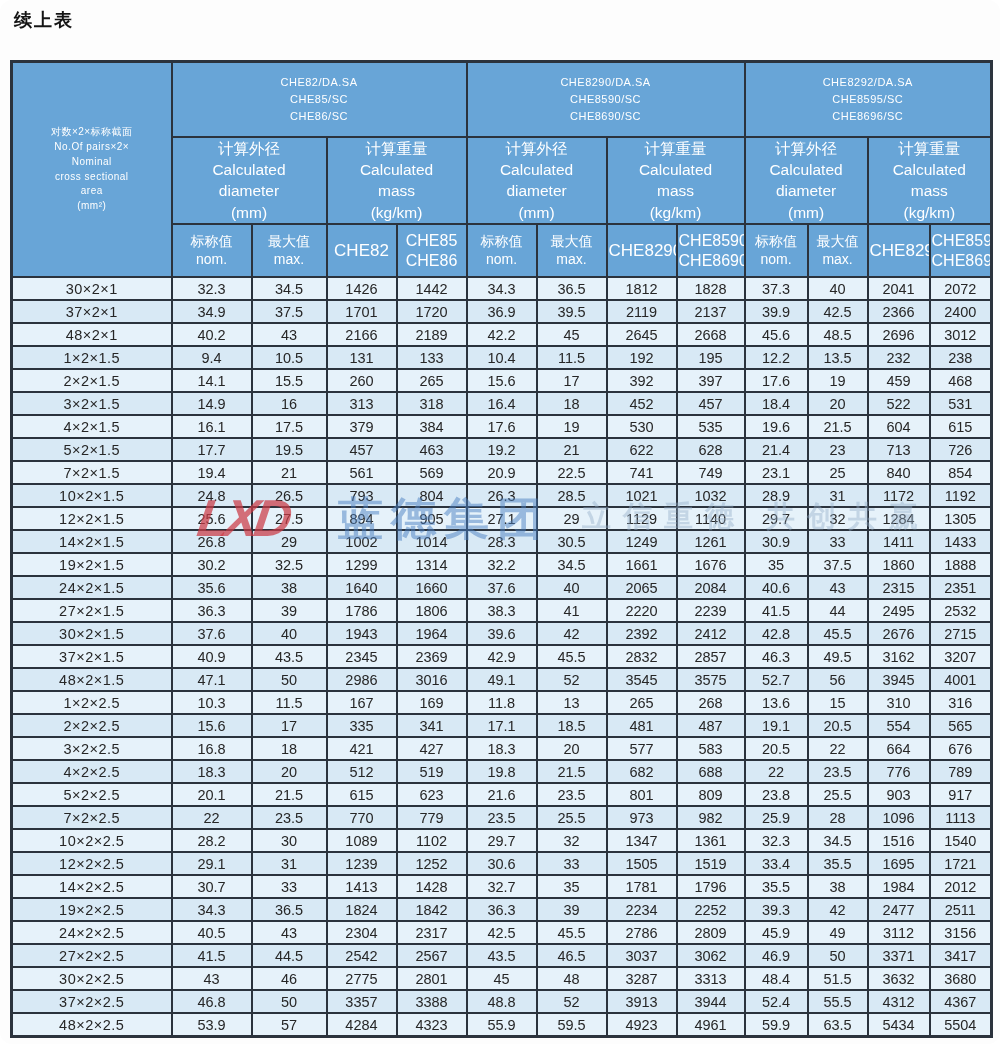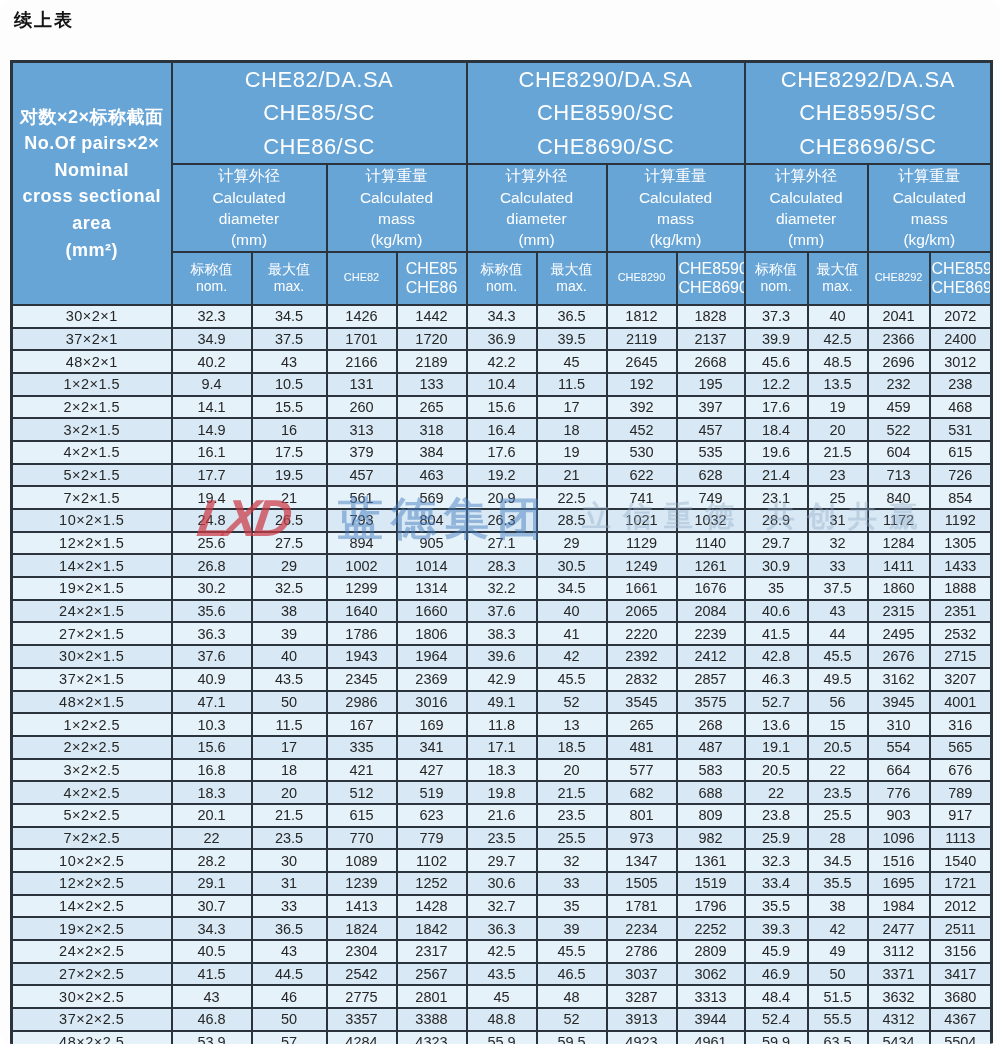--- a/index.html
+++ b/index.html
@@ -21,28 +21,28 @@
   table.spec th,table.spec td{
     border:2px solid var(--border);
     text-align:center;vertical-align:middle;
     padding:0 1px;overflow:hidden;
   }
   table.spec{border:3px solid var(--border);}
   thead th{
     background:var(--header-blue);color:#ffffff;font-weight:normal;
     white-space:pre-line;
   }
-  th.corner{font-size:18px;line-height:1.48;letter-spacing:0.5px;font-weight:bold;}
+  th.corner{font-size:10px;line-height:1.48;letter-spacing:0.5px;}
   tr.group-row{height:75px;}
-  tr.group-row th.group-title{font-size:22px;line-height:1.52;letter-spacing:0.5px;margin-left:38px;}
+  tr.group-row th.group-title{font-size:11px;line-height:1.52;letter-spacing:0.5px;margin-left:38px;}
   tr.mid-row{height:68px;}
   tr.mid-row th{font-size:15.5px;line-height:1.38;}
   tr.sub-row{height:53px;}
   tr.sub-row th{font-size:14px;line-height:1.25;}
-  tr.sub-row th.model{font-size:11px;}
+  tr.sub-row th.model{font-size:17px;}
   tr.sub-row th.model.dual{font-size:16px;line-height:1.2;}
   tbody tr{height:22.7px;}
   tbody th,tbody td{
     font-size:14.5px;color:var(--ink);font-weight:normal;
     background:var(--row-light);
   }
   tbody tr:nth-child(even) th,tbody tr:nth-child(even) td{background:var(--row-alt);}
   tbody th.row-label{letter-spacing:0.5px;margin-top:8px;}
   
   .watermark{position:absolute;left:0;top:0;width:1000px;height:1044px;pointer-events:none;}

